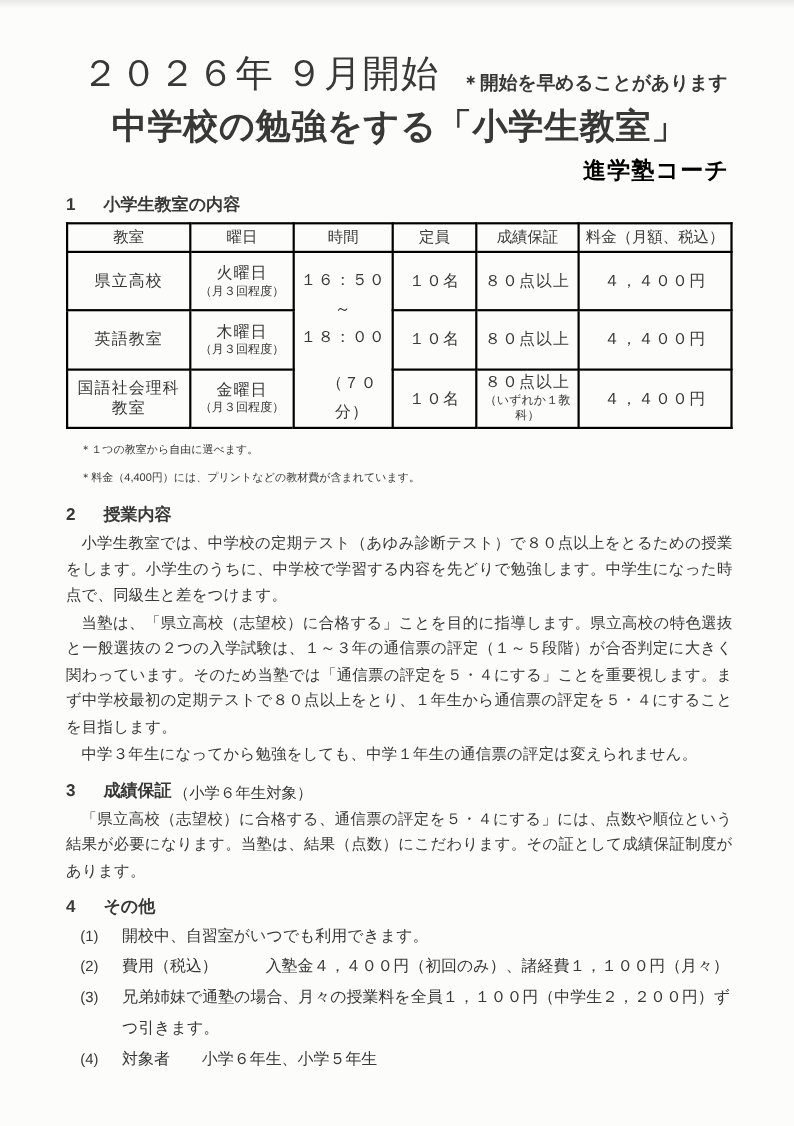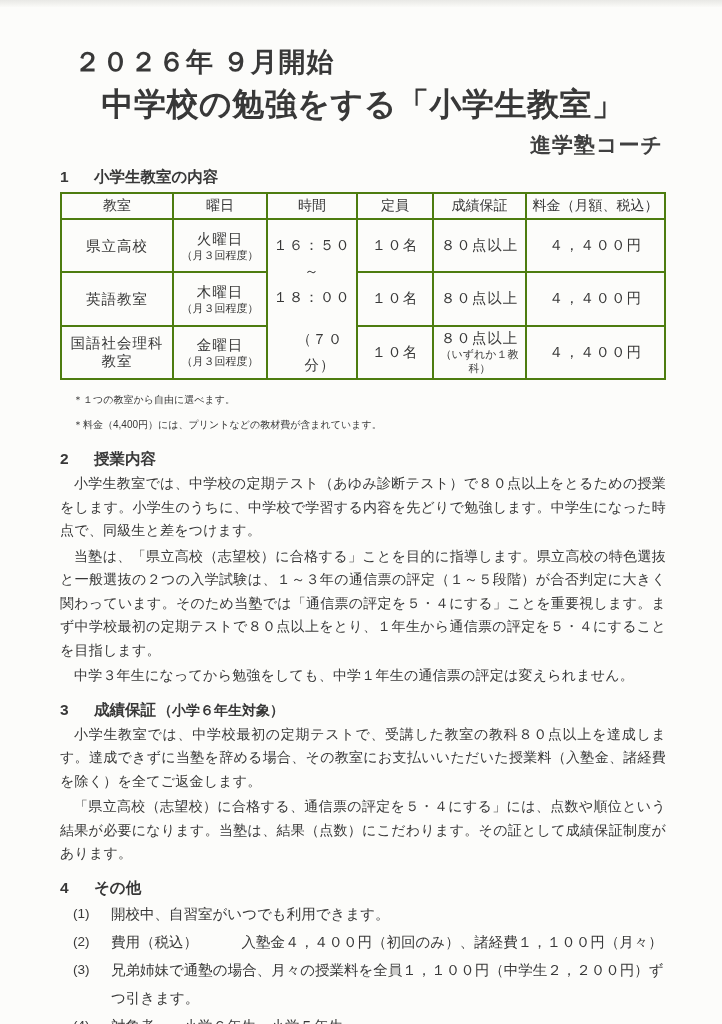--- a/index.html
+++ b/index.html
@@ -26,22 +26,22 @@
     opacity: .65;
   }
 
   
   .title-row {
     display: flex;
     align-items: flex-end;
     padding-left: 14px;
   }
   .title-main {
-    font-size: 27px;
-    font-weight: bold;
+    font-size: 34px;
+    font-weight: normal;
     letter-spacing: 1px;
     white-space: nowrap;
   }
   .title-note {
     font-size: 17px;
     font-weight: bold;
     margin-left: 20px;
     padding-bottom: 3px;
     white-space: nowrap;
   }
@@ -67,34 +67,34 @@
     font-size: 15.5px;
     font-weight: bold;
     line-height: 20px;
     display: flex;
   }
   .sec-heading .num {
     width: 34px;
     flex: 0 0 34px;
   }
   .sec-heading .h-note {
-    font-weight: bold;
+    font-weight: normal;
     font-size: 14px;
     margin-left: 2px;
   }
 
   
   table.classes {
     border-collapse: collapse;
     table-layout: fixed;
     width: 604px;
     margin-top: 5px;
   }
   table.classes th, table.classes td {
-    border: 2px solid #4d7c0f;
+    border: 2px solid #000000;
     text-align: center;
     vertical-align: middle;
     font-weight: normal;
     padding: 0;
   }
   table.classes th {
     font-size: 14px;
     height: 26px;
   }
   table.classes tbody tr { height: 52px; }
@@ -141,23 +141,24 @@
   }
 </style>
 </head>
 <body>
 
 <div class="page" style="color: rgb(56, 56, 56);">
 
   <header>
     <div class="title-row">
       <span class="title-main">２０２６年 ９月開始</span>
+      <span class="title-note">＊開始を早めることがあります</span>
     </div>
     <div class="title-sub">中学校の勉強をする「小学生教室」</div>
-    <div class="brand" style="color: #404040;">進学塾コーチ</div>
+    <div class="brand" style="color: #000000;">進学塾コーチ</div>
   </header>
 
   <section style="margin-top:8px;">
     <div class="sec-heading">
       <span class="num">1</span>
       <span>小学生教室の内容</span>
     </div>
 
     <table class="classes">
       <colgroup>
@@ -248,21 +249,20 @@
     </div>
   </section>
 
   <section>
     <div class="sec-heading">
       <span class="num">3</span>
       <span>成績保証</span>
       <span class="h-note">（小学６年生対象）</span>
     </div>
     <div class="sec-body">
-      <p class="body-text">小学生教室では、中学校最初の定期テストで、受講した教室の教科８０点以上を達成します。達成できずに当塾を辞める場合、その教室にお支払いいただいた授業料（入塾金、諸経費を除く）を全てご返金します。</p>
       <p class="body-text">「県立高校（志望校）に合格する、通信票の評定を５・４にする」には、点数や順位という結果が必要になります。当塾は、結果（点数）にこだわります。その証として成績保証制度があります。</p>
     </div>
   </section>
 
   <section>
     <div class="sec-heading">
       <span class="num">4</span>
       <span>その他</span>
     </div>
     <ol class="misc-list">

